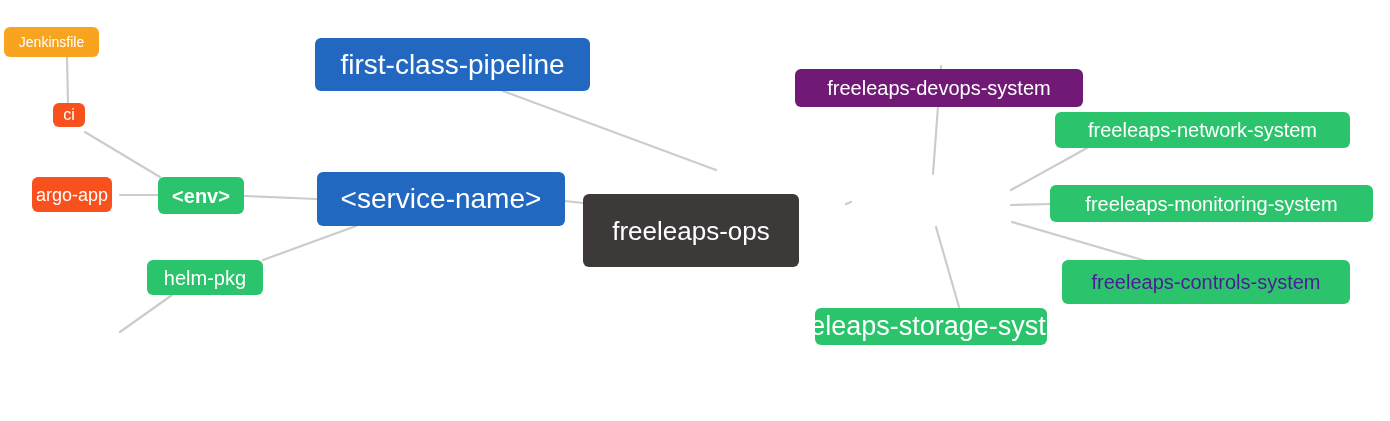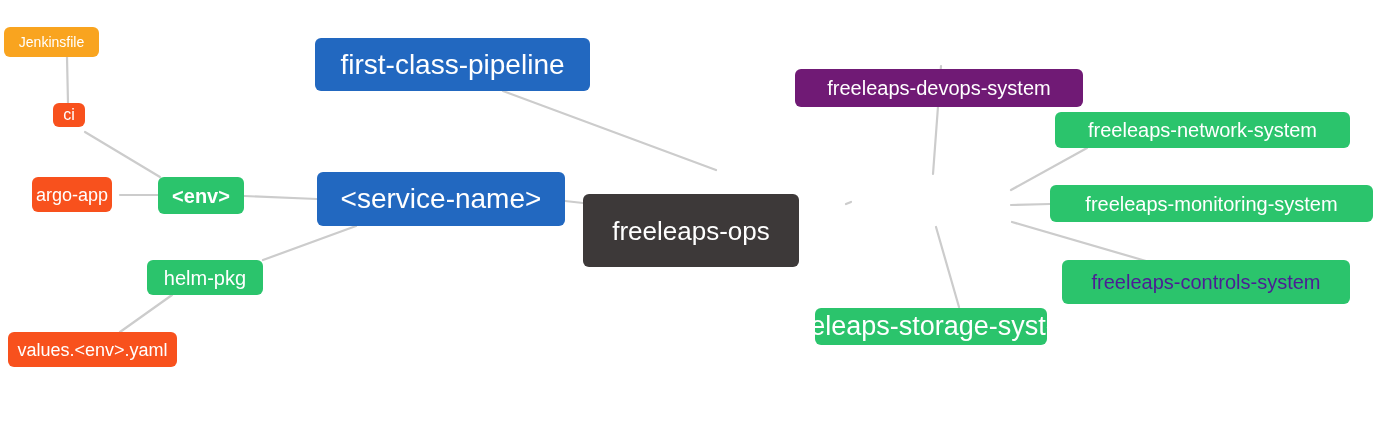--- a/index.html
+++ b/index.html
@@ -56,21 +56,20 @@
       <line x1="1011" y1="205" x2="1050" y2="204" stroke="#cccccc" stroke-width="2.2" stroke-linecap="round"></line>
       <line x1="1012" y1="222" x2="1146" y2="261" stroke="#cccccc" stroke-width="2.2" stroke-linecap="round"></line>
       <line x1="936" y1="227" x2="959" y2="307" stroke="#cccccc" stroke-width="2.2" stroke-linecap="round"></line>
     </svg>
 
 <div class="mm-node" style="left: 4px; top: 27px; width: 95px; height: 30px; background: rgb(249, 164, 31); color: rgb(255, 255, 255); font-size: 14px;">Jenkinsfile</div>
     <div class="mm-node" style="left: 53px; top: 103px; width: 32px; height: 24px; background: rgb(248, 81, 29); color: rgb(255, 255, 255); font-size: 16px;">ci</div>
     <div class="mm-node" style="left: 32px; top: 177px; width: 80px; height: 35px; background: rgb(248, 81, 29); color: rgb(255, 255, 255); font-size: 18px;">argo-app</div>
     <div class="mm-node" style="left: 158px; top: 177px; width: 86px; height: 37px; background: rgb(43, 196, 108); color: rgb(255, 255, 255); font-size: 20px; font-weight: bold;">&lt;env&gt;</div>
     <div class="mm-node" style="left: 147px; top: 260px; width: 116px; height: 35px; background: rgb(43, 196, 108); color: rgb(255, 255, 255); font-size: 20px;">helm-pkg</div>
-    <div class="mm-node" style="left: 8px; top: 332px; width: 169px; height: 35px; background: rgb(248, 81, 29); color: rgb(255, 255, 255); font-size: 18px;">values.&lt;env&gt;.yaml</div>
     <div class="mm-node" style="left: 315px; top: 38px; width: 275px; height: 53px; background: rgb(34, 104, 192); color: rgb(255, 255, 255); font-size: 28px;">first-class-pipeline</div>
     <div class="mm-node" style="left: 317px; top: 172px; width: 248px; height: 54px; background: rgb(34, 104, 192); color: rgb(255, 255, 255); font-size: 28px;">&lt;service-name&gt;</div>
     <div class="mm-node" style="left: 583px; top: 170px; width: 216px; height: 73px; background: rgb(61, 57, 57); color: rgb(255, 255, 255); font-size: 26px; margin-top: 24px;">freeleaps-ops</div>
     <div class="mm-node" style="left: 795px; top: 28px; width: 288px; height: 38px; background: #701a75; color: rgb(255, 255, 255); font-size: 20px; margin-top: 41px;">freeleaps-devops-system</div>
     <div class="mm-node" style="left: 1055px; top: 112px; width: 295px; height: 36px; background: rgb(43, 196, 108); color: rgb(255, 255, 255); font-size: 20px;">freeleaps-network-system</div>
     <div class="mm-node" style="left: 1050px; top: 185px; width: 323px; height: 37px; background: rgb(43, 196, 108); color: rgb(255, 255, 255); font-size: 20px;">freeleaps-monitoring-system</div>
     <div class="mm-node" style="left: 1062px; top: 260px; width: 288px; height: 44px; background: rgb(43, 196, 108); color: #4c1d95; font-size: 20px;">freeleaps-controls-system</div>
     <div class="mm-node" style="left: 815px; top: 308px; width: 232px; height: 37px; background: rgb(43, 196, 108); color: rgb(255, 255, 255); font-size: 27px;">freeleaps-storage-system</div>
   </div>
 

